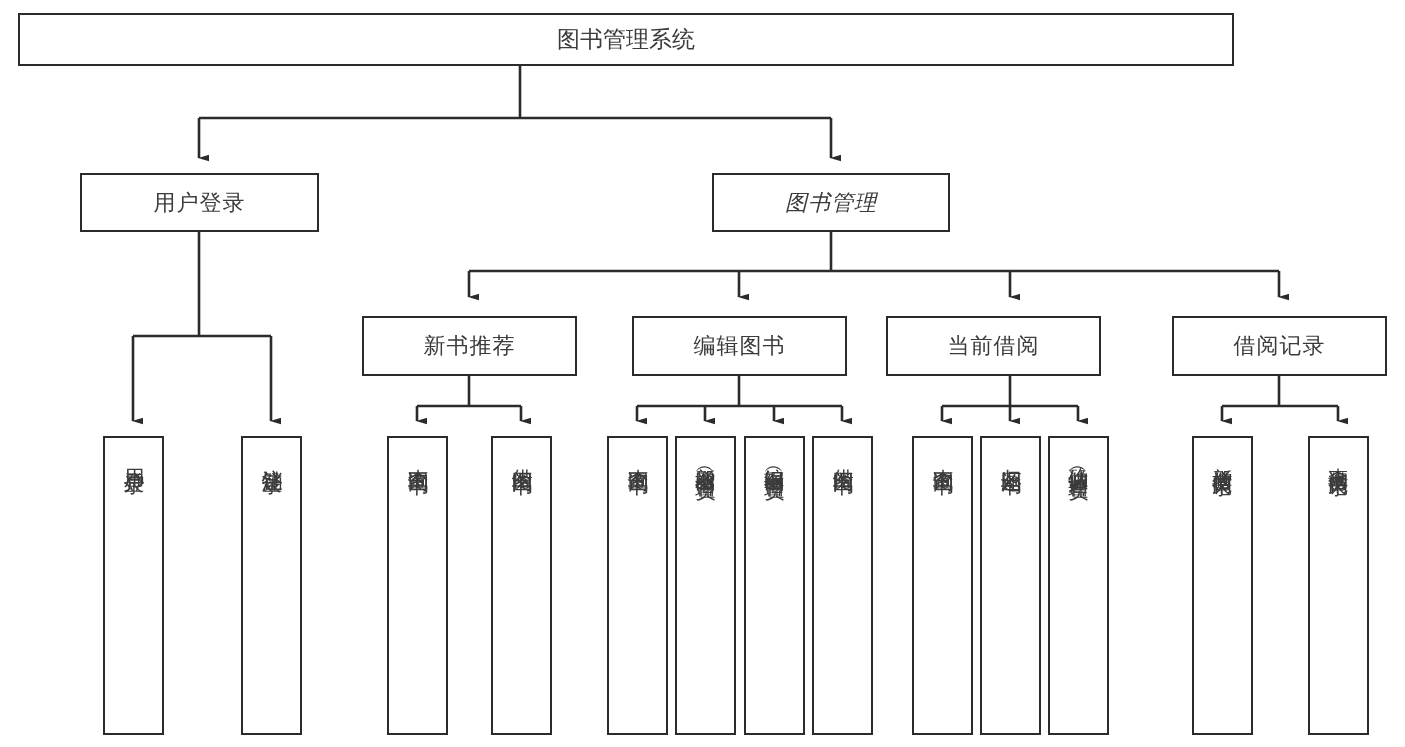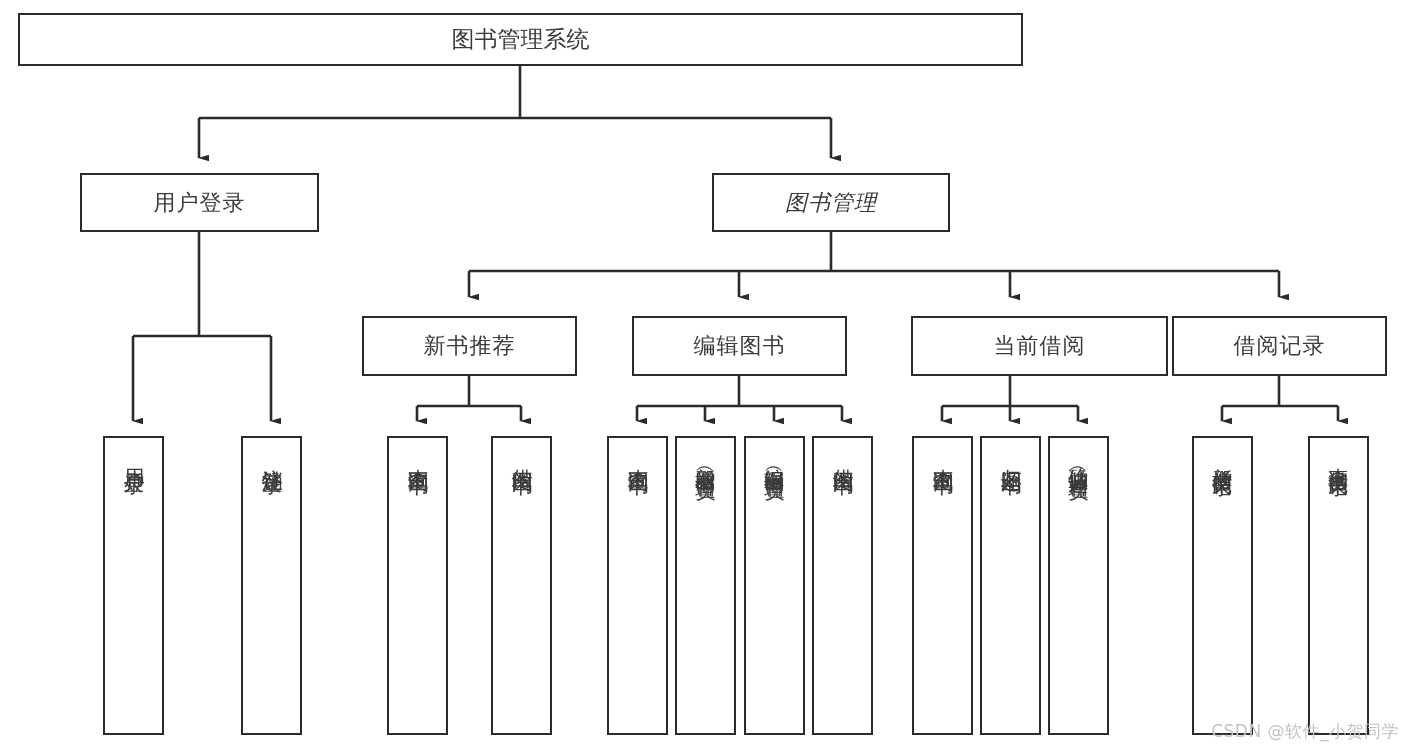--- a/index.html
+++ b/index.html
@@ -66,38 +66,38 @@
       <path d="M1010,406 L1010,421" marker-end="url(#arw)"></path>
       <path d="M1078,406 L1078,421" marker-end="url(#arw)"></path>
 
       <path d="M1279,376 L1279,406"></path>
       <path d="M1222,406 L1338,406"></path>
       <path d="M1222,406 L1222,421" marker-end="url(#arw)"></path>
       <path d="M1338,406 L1338,421" marker-end="url(#arw)"></path>
     </g>
   </svg>
 
-  <div class="node root" style="left:18px;top:13px;width:1005px;height:53px;">
+  <div class="node root" style="left:18px;top:13px;width:1216px;height:53px;">
     <span>图书管理系统</span>
   </div>
 
   <div class="node h" style="left:80px;top:173px;width:239px;height:59px;">
     <span>用户登录</span>
   </div>
   <div class="node h" style="left:712px;top:173px;width:238px;height:59px;font-style:italic;">
     <span>图书管理</span>
   </div>
 
   <div class="node h" style="left:362px;top:316px;width:215px;height:60px;">
     <span>新书推荐</span>
   </div>
   <div class="node h" style="left:632px;top:316px;width:215px;height:60px;">
     <span>编辑图书</span>
   </div>
-  <div class="node h" style="left:911px;top:316px;width:257px;height:60px;">
+  <div class="node h" style="left:886px;top:316px;width:215px;height:60px;">
     <span>当前借阅</span>
   </div>
   <div class="node h" style="left:1172px;top:316px;width:215px;height:60px;">
     <span>借阅记录</span>
   </div>
 
   <div class="leaf" style="left:103px;top:436px;width:61px;height:299px;">
     <span class="vt">用户登录</span>
   </div>
   <div class="leaf" style="left:241px;top:436px;width:61px;height:299px;">
@@ -134,14 +134,13 @@
     <span class="vt">确认归还（管理员）</span>
   </div>
 
   <div class="leaf tall" style="left:1192px;top:436px;width:61px;height:299px;">
     <span class="vt">新增借阅记录</span>
   </div>
   <div class="leaf tall" style="left:1308px;top:436px;width:61px;height:299px;">
     <span class="vt">查询借阅记录</span>
   </div>
 
-  <div id="watermark">CSDN @软件_小贺同学</div>
 </div>
 
 </body></html>

